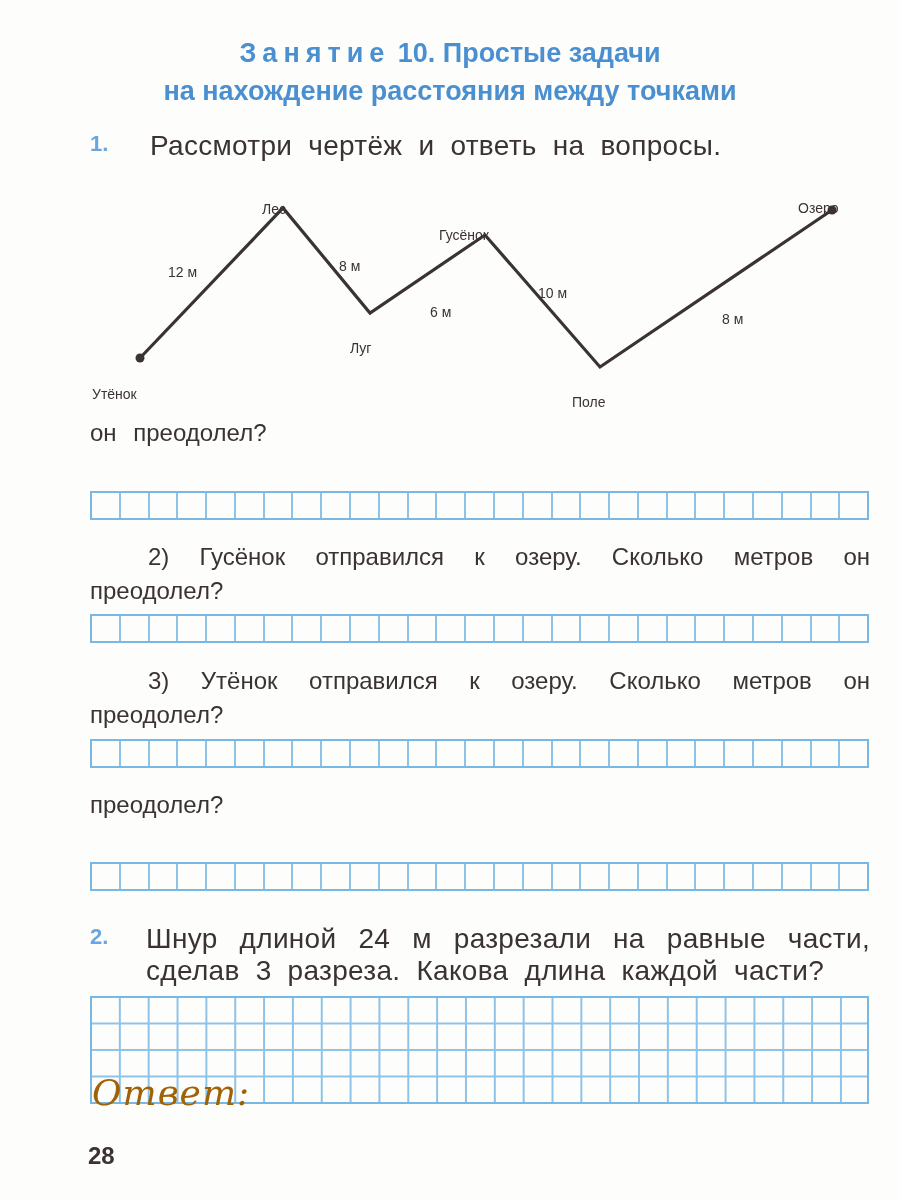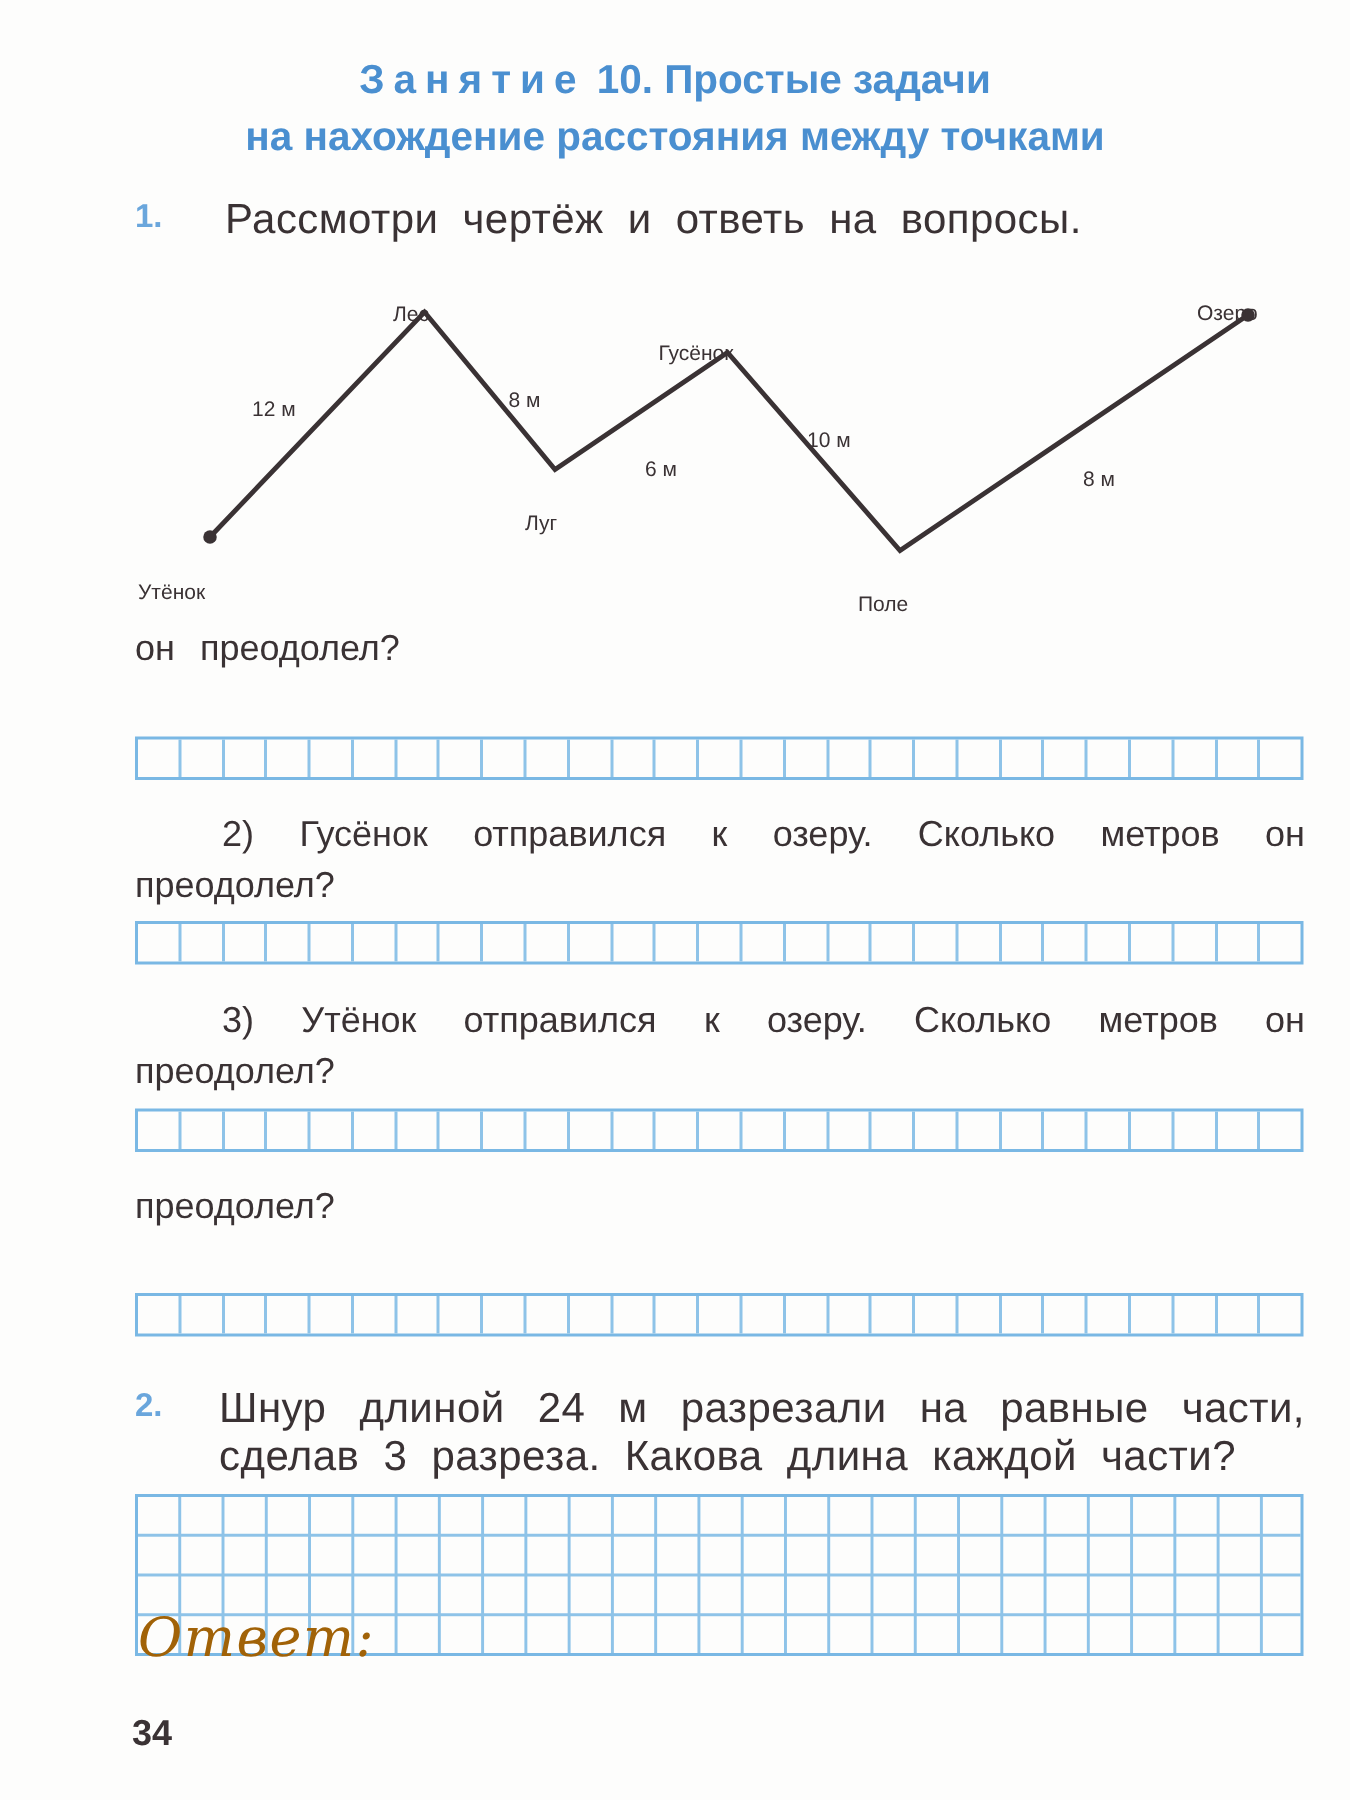--- a/index.html
+++ b/index.html
@@ -214,13 +214,13 @@
     <div class="cell"></div>
 </div>
 
 <div class="abs task-num" style="left:90px; top:924px;">2.</div>
 <div class="abs task-text" style="left:146px; top:923px; width:724px; text-align:justify; text-align-last:justify;">Шнур длиной 24 м разрезали на равные части,</div>
 <div class="abs task-text" style="left:146px; top:955px;">сделав 3 разреза. Какова длина каждой части?</div>
 
 <div class="abs grid4"></div>
 <div class="abs answer-script">Ответ:</div>
 
-<div class="abs page-number">34</div>
+<div class="abs page-number">28</div>
 
 </body></html>

